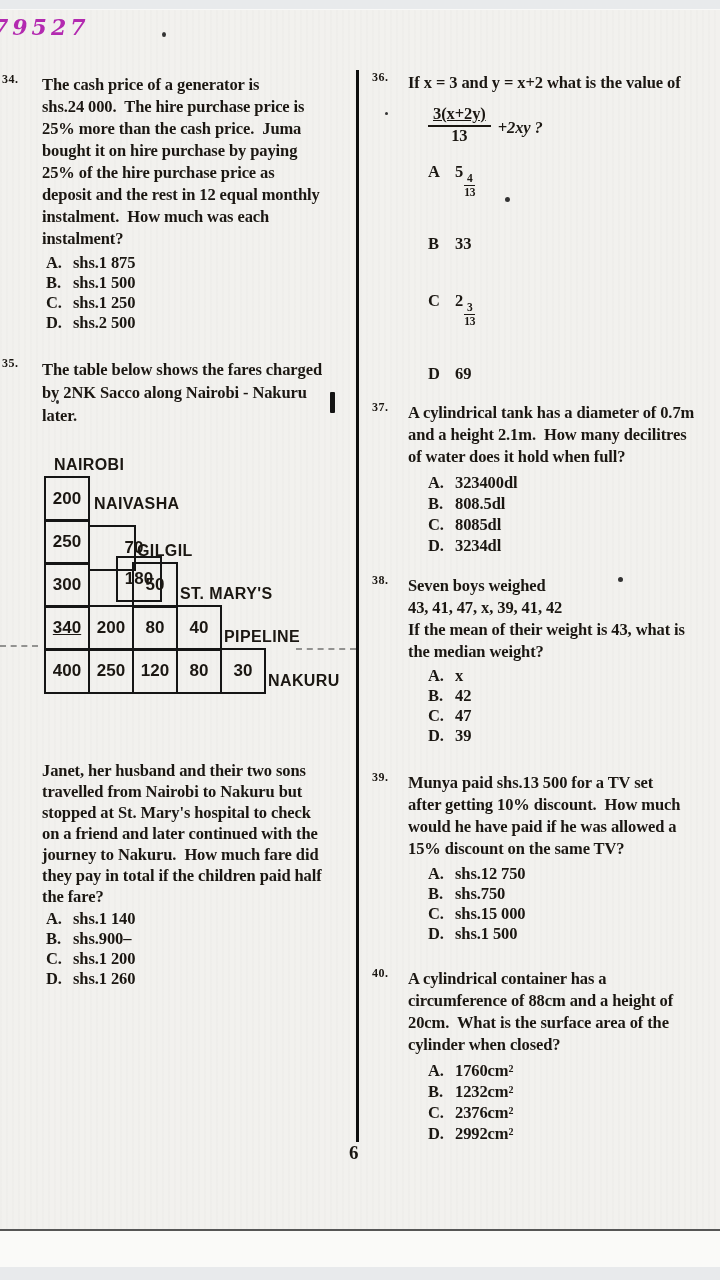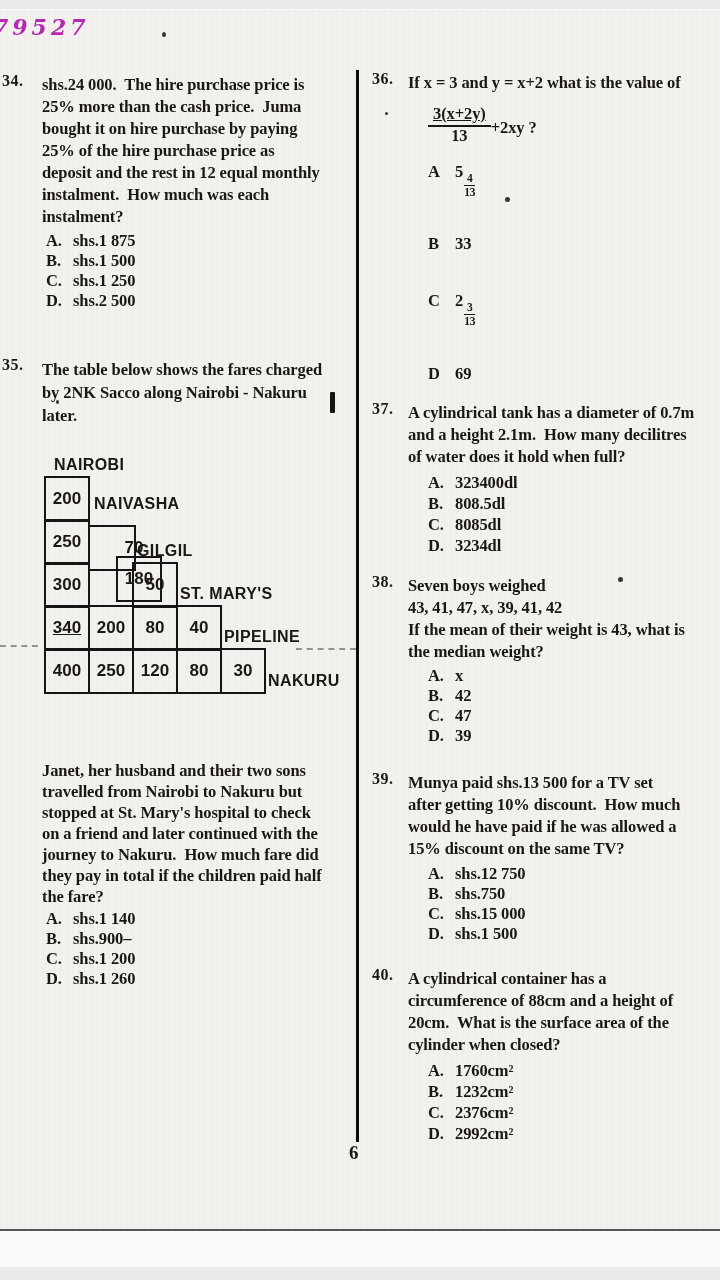--- a/index.html
+++ b/index.html
@@ -21,21 +21,21 @@
     position:absolute;left:-7px;top:14px;
     font-family:"DejaVu Serif", serif;
     font-style:italic;font-weight:bold;font-size:22px;letter-spacing:4px;
     color:#b32ab0;
   }
   .divider{position:absolute;left:356px;top:70px;width:3px;height:1072px;background:#0d0d0d;}
   .page-num{position:absolute;left:349px;top:1142px;font-size:19px;font-weight:700;}
 
   
   .q{position:absolute;}
-  .qnum{position:absolute;left:0;top:-2px;font-size:16px;font-weight:700;letter-spacing:0.5px;}
+  .qnum{position:absolute;left:0;top:-2px;font-size:12px;font-weight:700;letter-spacing:0.5px;}
   .qbody{font-size:16.5px;font-weight:700;letter-spacing:-0.1px;}
   .ln{white-space:pre;}
   .opt{display:flex;white-space:pre;}
   .ol{display:inline-block;width:27px;flex:none;}
 
   .q34{left:2px;top:74px;width:334px;}
   .q34 .qbody{margin-left:40px;line-height:22px;}
   .q34 .opts{margin-top:3px;line-height:20px;}
 
   .q35{left:2px;top:358px;width:334px;}
@@ -65,21 +65,21 @@
   .q38 .opts{line-height:20px;margin-top:3px;}
   .q39{left:372px;top:772px;width:346px;}
   .q39 .opts{line-height:20px;}
   .q40{left:372px;top:968px;width:346px;}
 
   
   .bigfrac{display:flex;align-items:center;margin:9px 0 14px 20px;}
   .frac{display:inline-block;text-align:center;}
   .frac .ftop{border-bottom:2px solid #1b1712;padding:0 5px 2px;text-decoration:underline;}
   .frac .fbot{padding-top:1px;}
-  .ftail{margin-left:0;padding-top:6px;}
+  .ftail{margin-left:7px;padding-top:6px;font-style:italic;}
   .opts36 .opt{margin-bottom:35px;line-height:22px;}
   .sfrac{display:inline-flex;flex-direction:column;vertical-align:-5px;
     font-size:11.5px;line-height:1.1;text-align:center;margin-left:1px;}
   .sfrac .sn{border-bottom:1.4px solid #1b1712;padding:0 1px;}
 
   
   .art{position:absolute;background:#333;border-radius:50%;}
   .art-dash{position:absolute;background:none;border-top:2px dashed rgba(70,70,70,0.55);}
   .art-mark{position:absolute;background:#141414;border-radius:1px;}
 </style>
@@ -89,20 +89,21 @@
 <div class="page">
   <div class="top-edge"></div>
 
   <div class="scan-code">79527</div>
 
   <div class="divider"></div>
 
   <div class="q q34">
     <span class="qnum">34.</span>
     <div class="qbody">
+      <div class="ln">The cash price of a generator is</div>
       <div class="ln">shs.24 000.  The hire purchase price is</div>
       <div class="ln">25% more than the cash price.  Juma</div>
       <div class="ln">bought it on hire purchase by paying</div>
       <div class="ln">25% of the hire purchase price as</div>
       <div class="ln">deposit and the rest in 12 equal monthly</div>
       <div class="ln">instalment.  How much was each</div>
       <div class="ln">instalment?</div>
       <div class="opts">
         <div class="opt"><span class="ol">A.</span><span>shs.1 875</span></div>
         <div class="opt"><span class="ol">B.</span><span>shs.1 500</span></div>

